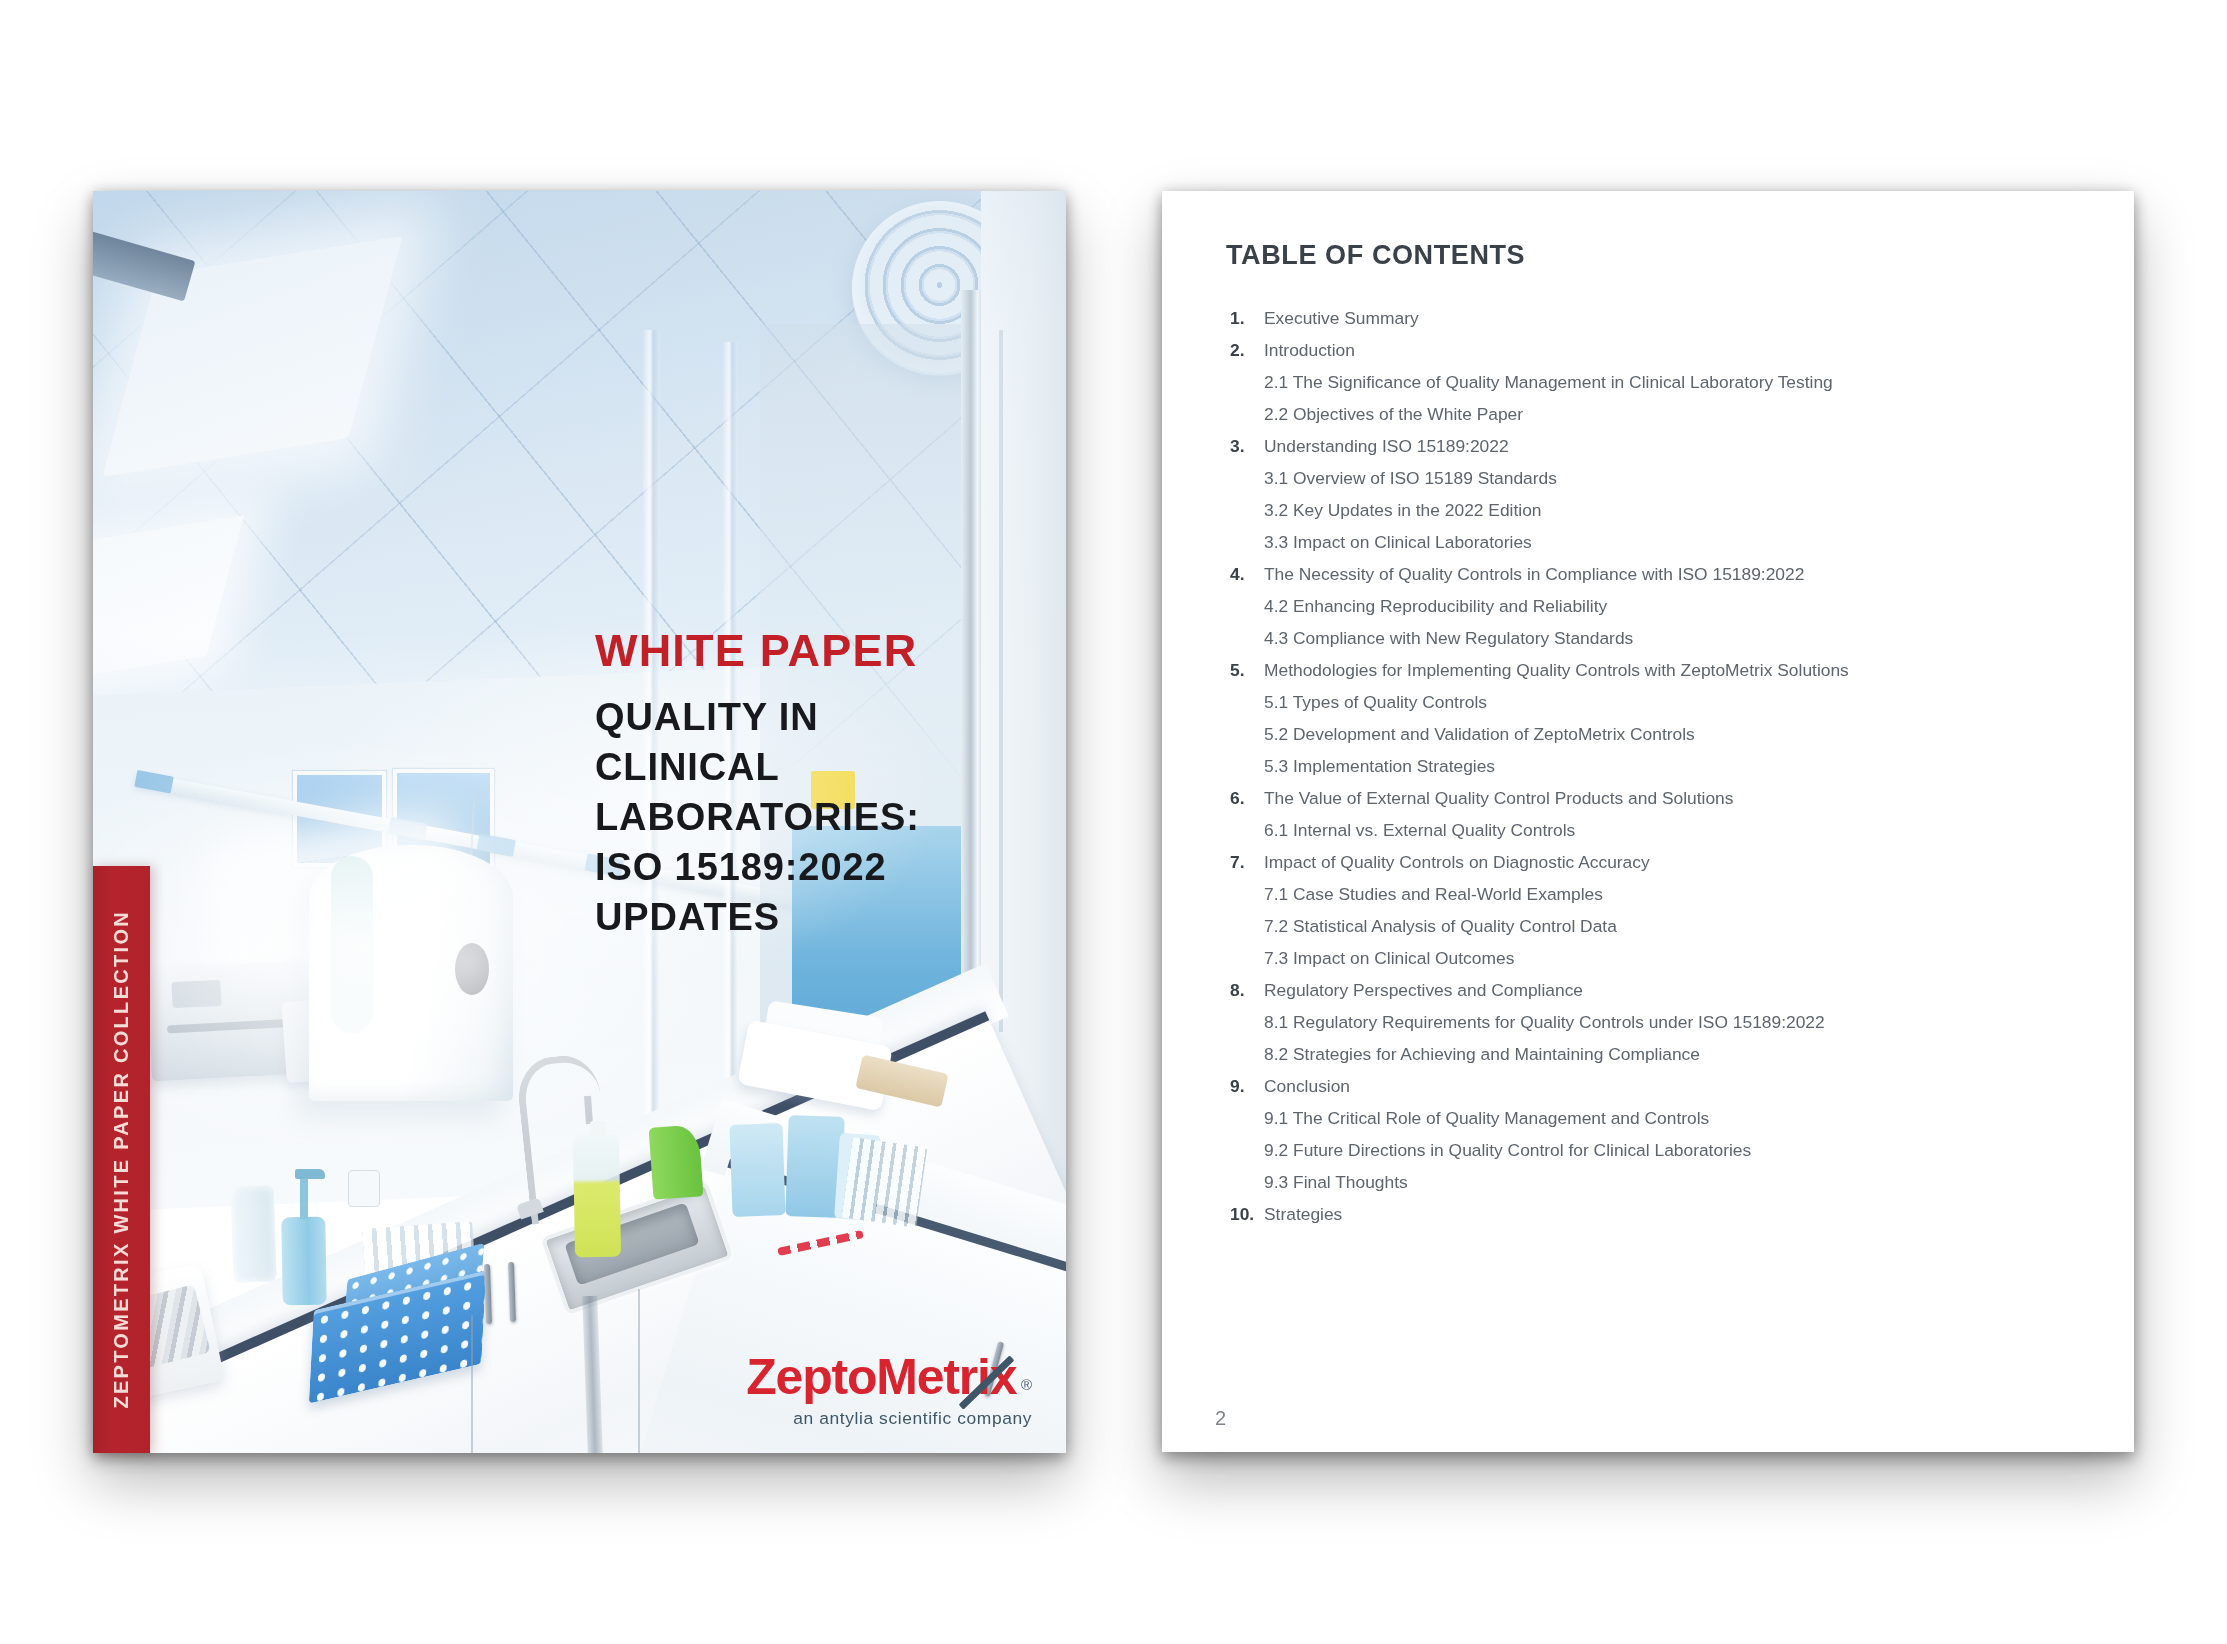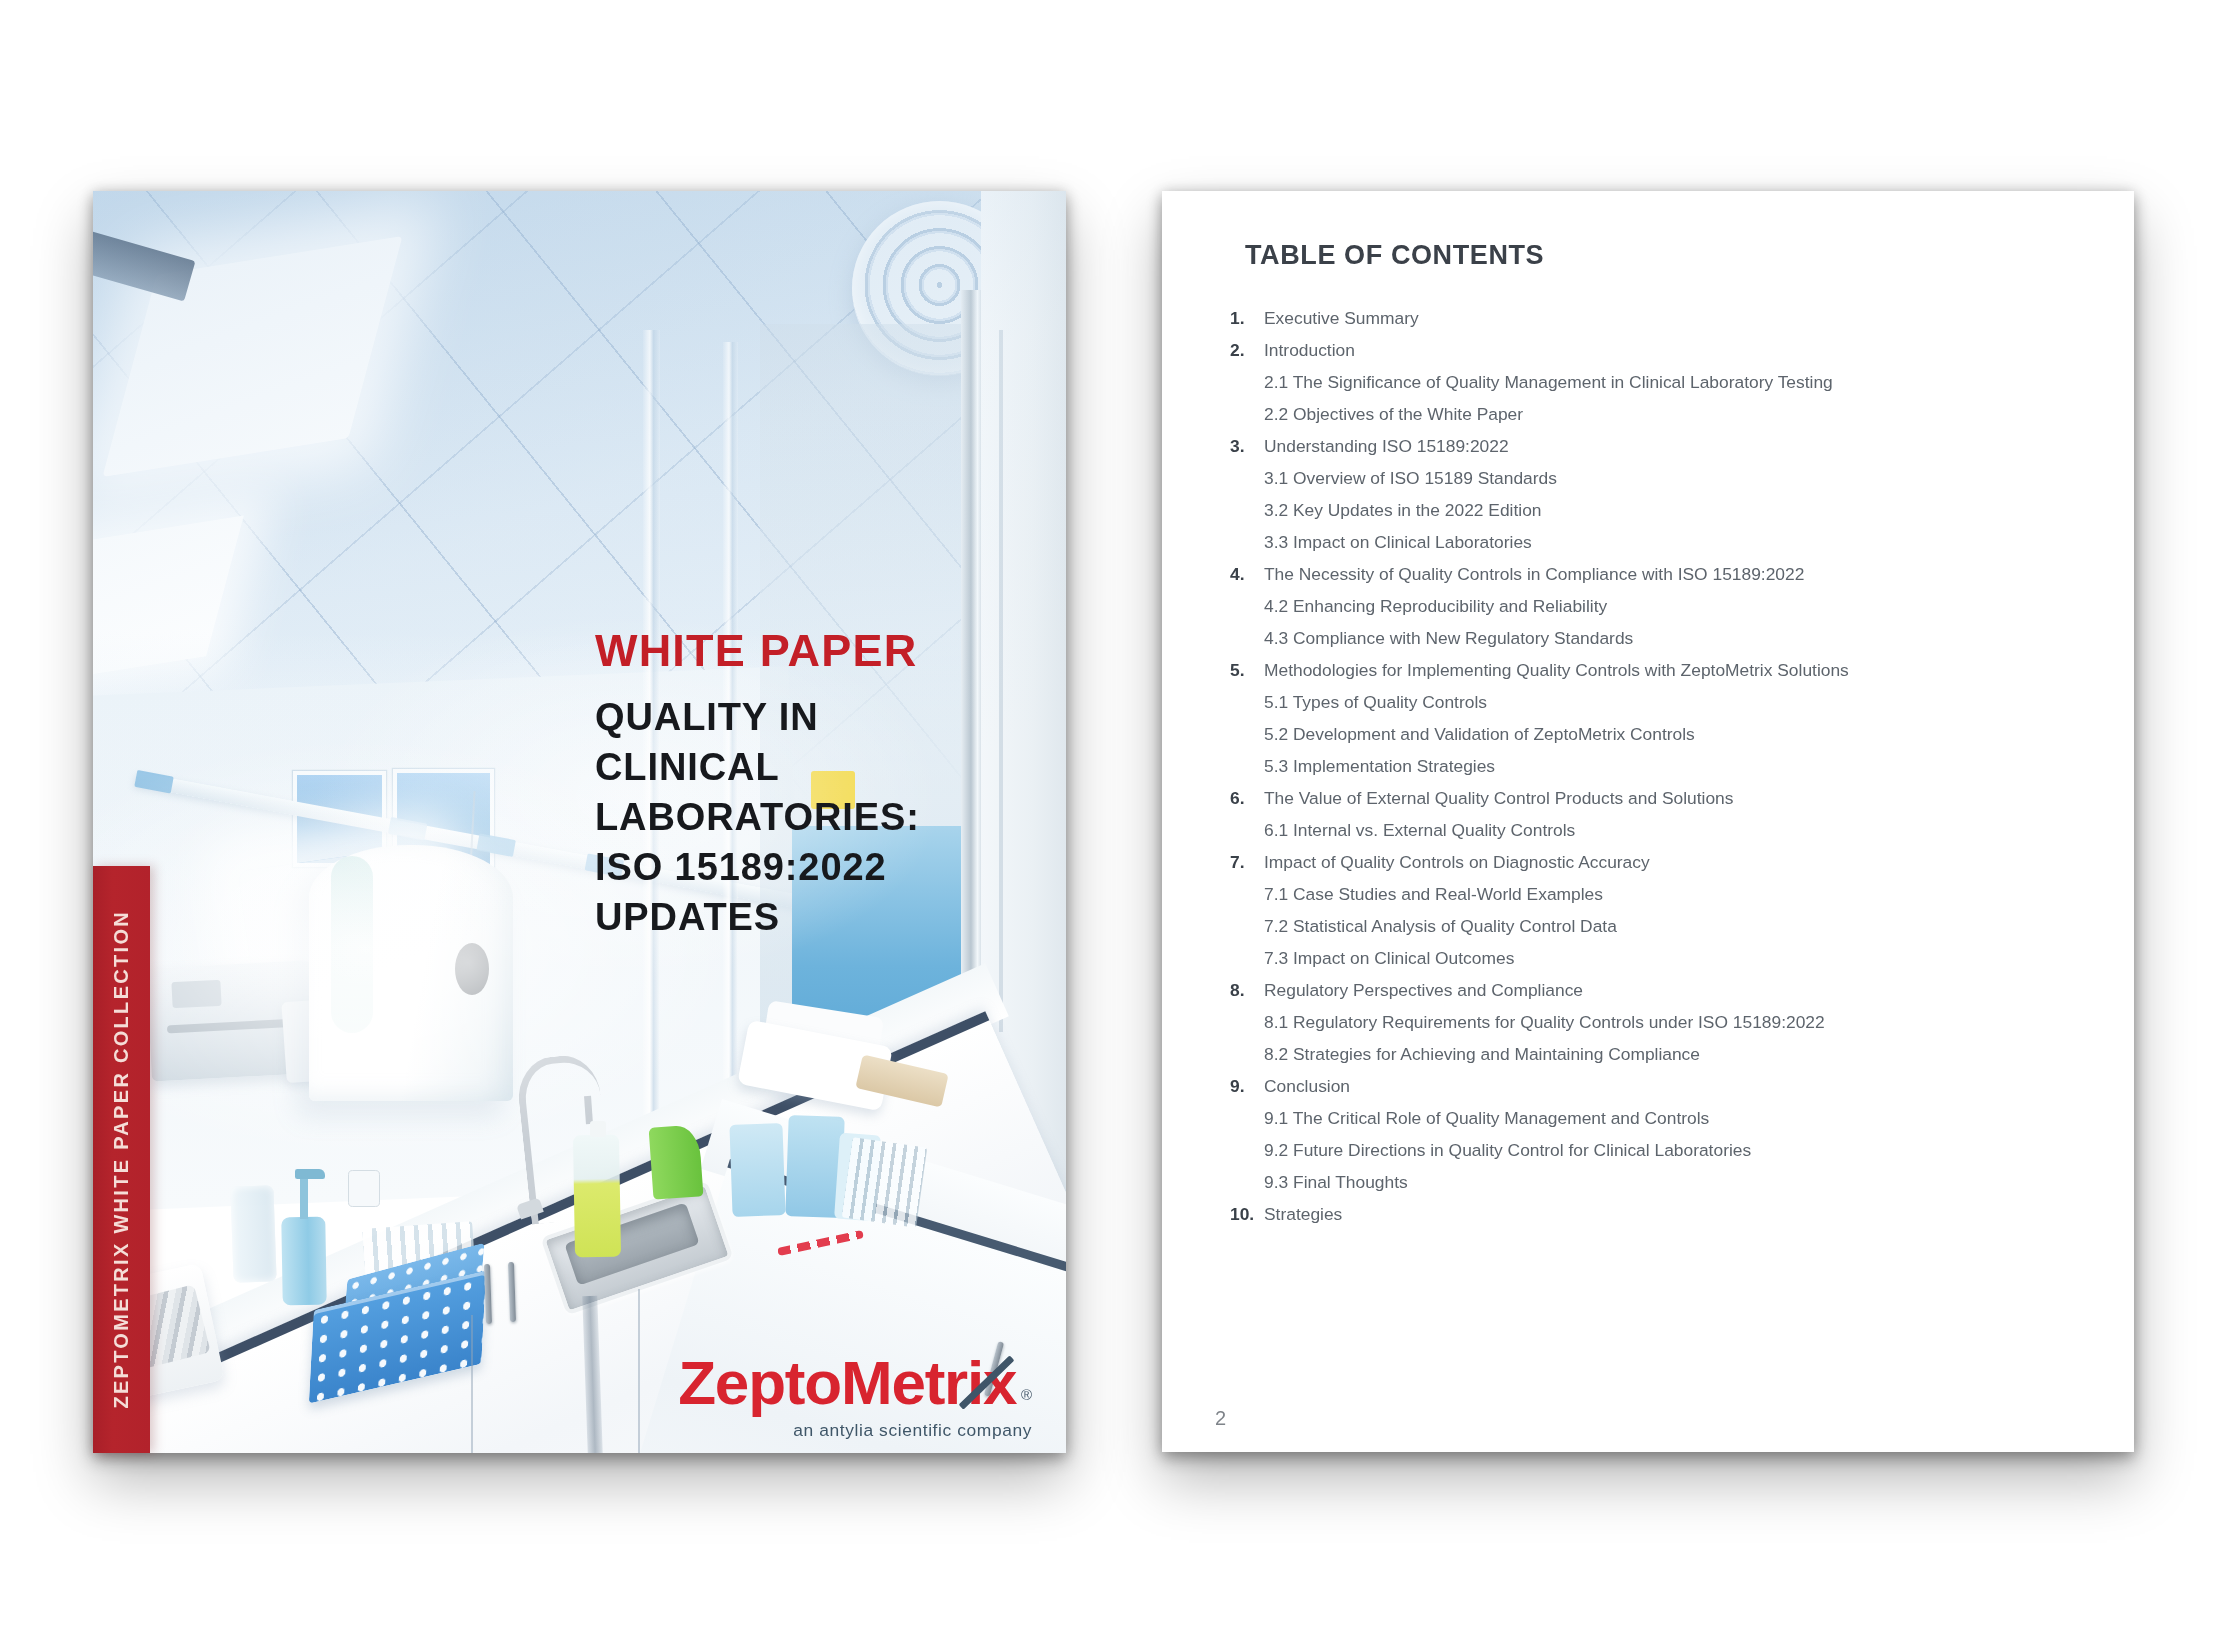--- a/index.html
+++ b/index.html
@@ -115,27 +115,27 @@
     radial-gradient(ellipse 418px 244px at 55% 48%, rgba(255,255,255,.6), rgba(255,255,255,0) 75%);}
   .tint{inset:0;background:linear-gradient(160deg, rgba(176,205,230,.30) 0%, rgba(220,235,246,.12) 30%, rgba(255,255,255,0) 55%);}
   
   .band{position:absolute;left:0;top:675px;width:57px;height:587px;display:flex;align-items:center;justify-content:center;
     background:linear-gradient(90deg,#a81f28,#b5242c 35%,#b2222b);box-shadow:3.5px 0 10.4px rgba(120,40,45,.25);}
   .band-label{writing-mode:vertical-rl;transform:rotate(180deg);font-weight:700;font-size:20px;letter-spacing:2.3px;color:#f5ddd7;white-space:nowrap;}
   .title-block{position:absolute;left:502px;top:434px;width:441px;}
   .kicker{font-size:45px;font-weight:700;letter-spacing:1.2px;color:#c31f27;}
   .cover-title{margin:15px 0 0 0;font-size:38px;line-height:50px;font-weight:700;letter-spacing:0.9px;color:#17191d;}
   .logo{position:absolute;right:34px;top:1161px;text-align:right;}
-  .logo-word{position:relative;display:inline-block;font-size:62px;font-weight:700;letter-spacing:-1.2px;color:#d8242f;line-height:1;}
+  .logo-word{position:relative;display:inline-block;font-size:50px;font-weight:700;letter-spacing:-1.2px;color:#d8242f;line-height:1;}
   .x-stroke{position:absolute;right:-5.8px;top:27px;width:71px;height:7px;background:#3f5568;border-radius:1.7px;transform:rotate(-44deg);}
   .reg{font-size:15px;color:#4a5d6e;vertical-align:super;margin-left:4.6px;font-weight:400;}
   .tagline{margin-top:5.8px;font-size:17.4px;letter-spacing:0.6px;color:#3f5668;}
   
   .toc-page{left:1162px;top:191px;width:972px;height:1261px;}
-  .toc-heading{position:absolute;left:83px;top:49px;margin:0;font-size:27px;font-weight:700;letter-spacing:0.6px;color:#3b4149;}
+  .toc-heading{position:absolute;left:64px;top:49px;margin:0;font-size:27px;font-weight:700;letter-spacing:0.6px;color:#3b4149;}
   .toc-list{position:absolute;left:68px;top:111px;width:859px;margin:0;padding:0;}
   .toc-row{list-style:none;display:flex;height:32px;align-items:center;font-size:17.4px;}
   .toc-row .num{width:34px;flex:0 0 34px;font-weight:700;color:#3a4149;}
   .toc-row .lbl{color:#5d646c;}
   .pageno{position:absolute;left:53px;top:1216px;font-size:20px;color:#7f848a;}
 </style>
 </head>
 <body>
 
 <div style="position:absolute;inset:0;">

